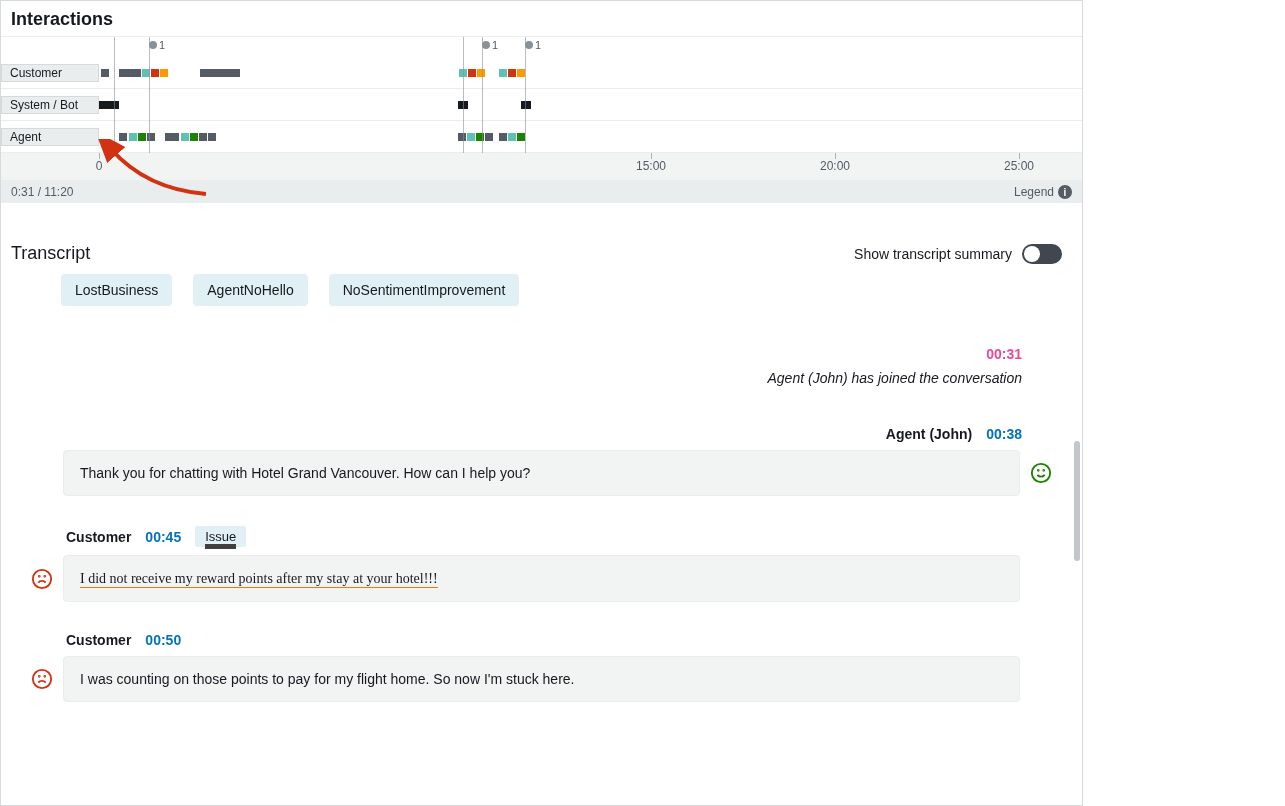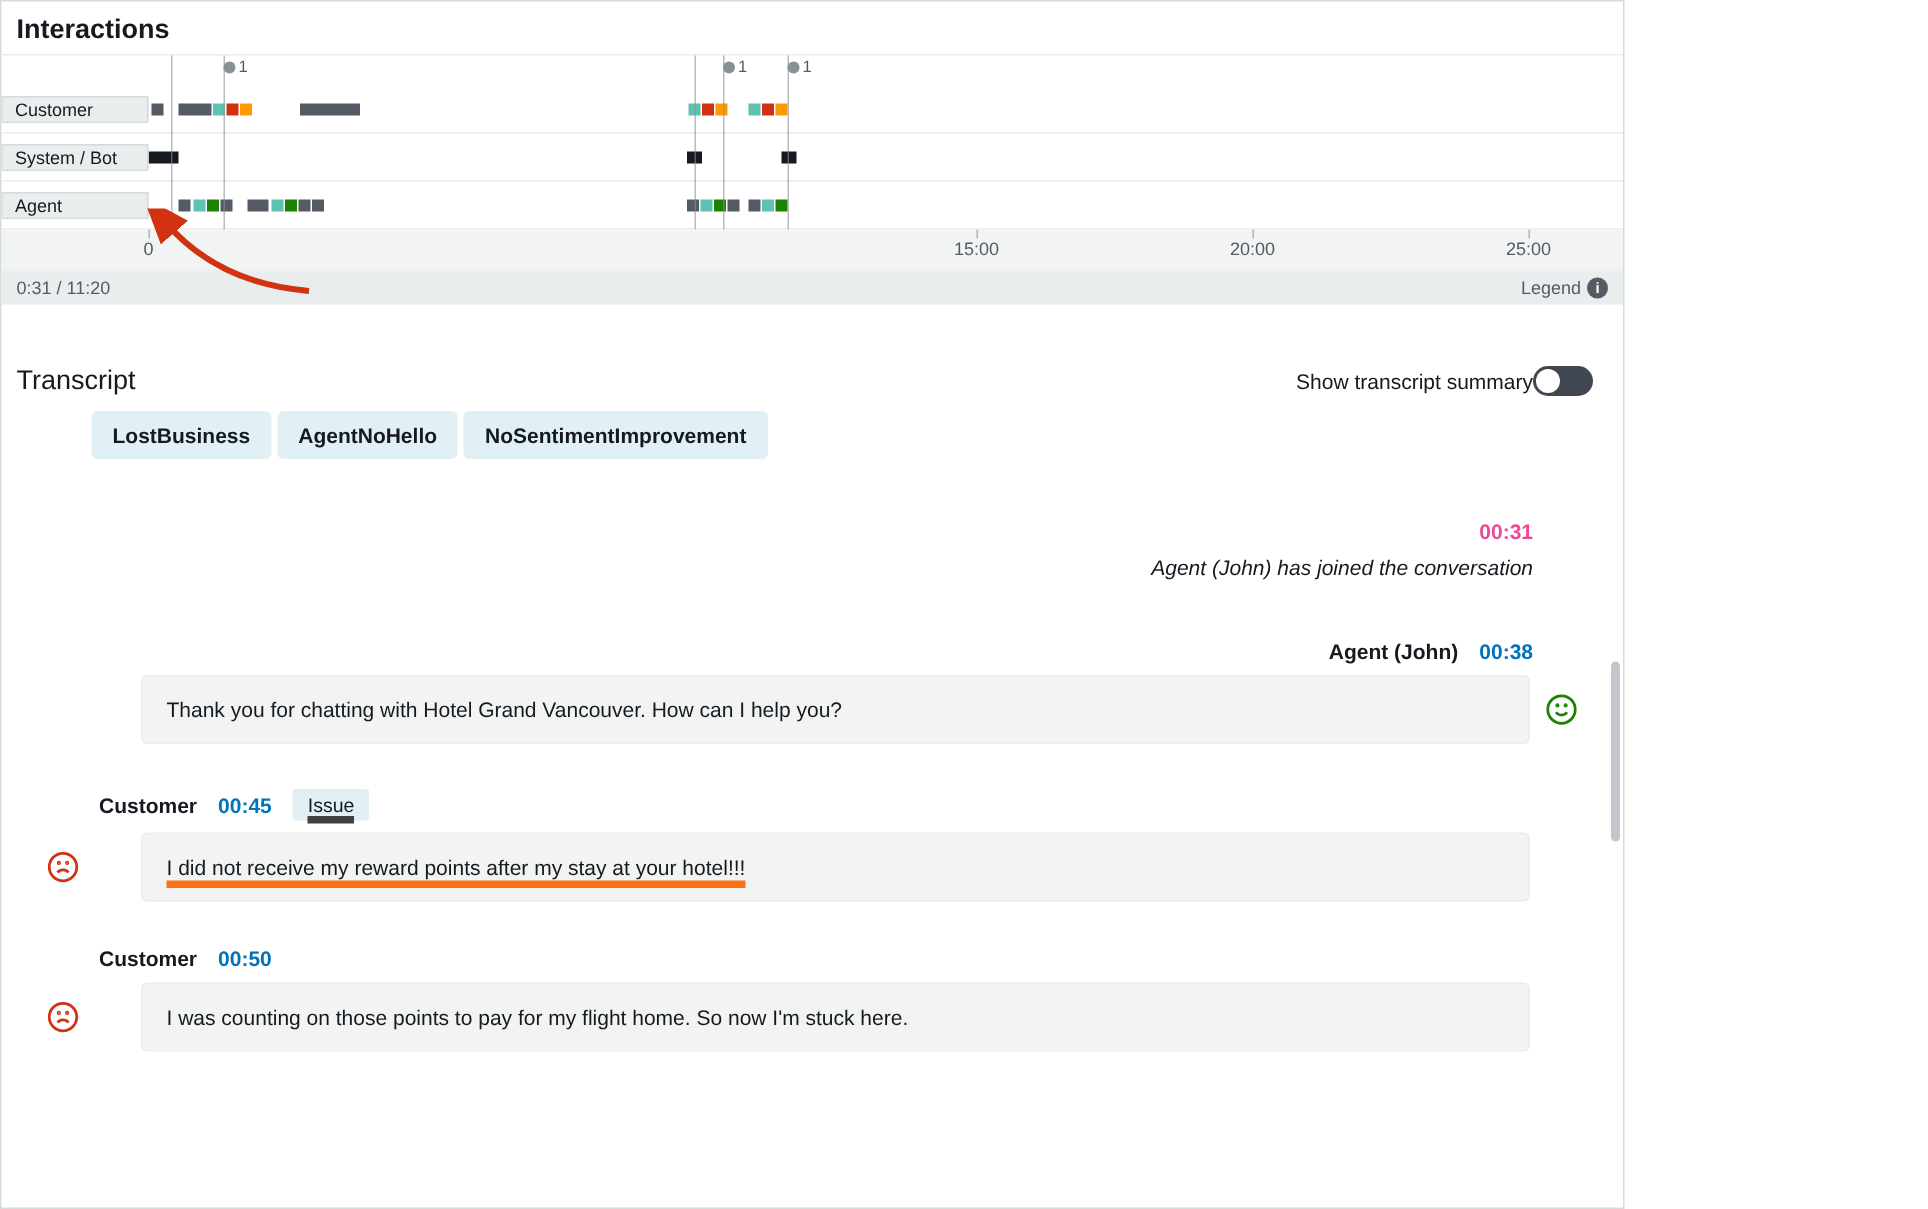--- a/index.html
+++ b/index.html
@@ -27,45 +27,45 @@
 .time-axis { height: 28px; background: #f2f3f3; position: relative; border-bottom: 1px solid #eaeded; }
 .tick { position: absolute; top: 6px; font-size: 12px; color: #545b64; transform: translateX(-50%); }
 .tick-line { position: absolute; width: 1px; height: 6px; background: #aab7b8; top: 0; }
 .playback-bar { height: 22px; background: #eaeded; display: flex; align-items: center; justify-content: space-between; padding: 0 10px; font-size: 12px; color: #545b64; }
 .legend-label { display: flex; align-items: center; gap: 4px; }
 .info-icon { width: 14px; height: 14px; background: #545b64; border-radius: 50%; color: #fff; font-size: 10px; display: flex; align-items: center; justify-content: center; font-weight: bold; }
 
 
 .transcript-bar { display: flex; justify-content: space-between; align-items: center; padding: 40px 20px 10px 10px; }
 .transcript-title { font-size: 18px; font-weight: 400; }
-.summary-toggle { display: flex; align-items: center; font-size: 14px; margin-left: 40px; }
+.summary-toggle { display: flex; align-items: center; gap: 10px; font-size: 14px; margin-left: 40px; }
 .toggle { width: 40px; height: 20px; background: #414750; border-radius: 10px; position: relative; }
 .toggle-knob { width: 16px; height: 16px; background: #fff; border-radius: 50%; position: absolute; top: 2px; left: 2px; }
 
 .categories-section { padding: 0 0 20px 60px; }
 .categories-title { font-size: 18px; font-weight: 400; margin-bottom: 12px; }
-.category-tags { display: flex; gap: 4px; font-weight: bold; }
+.category-tags { display: flex; gap: 21px; }
 .tag { background: #e1f0f5; padding: 8px 14px; border-radius: 4px; font-size: 14px; color: #16191f; }
 
 .transcript-body { padding: 0 30px 0 30px; position: relative; }
 .system-event { text-align: right; padding: 20px 30px 10px 0; }
 .system-time { color: #ec4899; font-weight: 700; font-size: 14px; }
 .system-text { font-style: italic; color: #16191f; margin-top: 8px; font-size: 14px; }
 
 .msg-block { margin-top: 30px; }
 .msg-header { display: flex; align-items: center; gap: 14px; margin-bottom: 8px; padding-left: 35px; }
 .msg-header.right { justify-content: flex-end; padding-right: 30px; padding-left: 0; }
 .speaker { font-weight: 700; font-size: 14px; }
 .msg-time { color: #0073bb; font-weight: 700; font-size: 14px; }
 .issue-tag { background: #e1f0f5; padding: 3px 10px; font-size: 13px; border-radius: 2px; }
 .issue-tag span { border-bottom: 5px solid #404040; }
 .msg-row { display: flex; align-items: center; gap: 10px; }
 .sentiment-icon { width: 22px; height: 22px; flex-shrink: 0; }
-.msg-bubble { flex: 1; background: #f2f3f3; border: 1px solid #eaeded; border-radius: 4px; padding: 14px 16px; font-size: 14px; margin-left: 31px; }
-.msg-bubble .underlined { border-bottom: 5px solid #f97316; padding-bottom: 1px; }
+.msg-bubble { flex: 1; background: #f2f3f3; border: 1px solid #eaeded; border-radius: 4px; padding: 14px 16px; font-size: 14px; }
+.msg-bubble .underlined { border-bottom: 1px solid #f97316; padding-bottom: 1px; font-family: Liberation Serif, serif; }
 .spacer-icon { width: 22px; }
 
 
 .callout { position: absolute; left: 205px; top: 143px; width: 300px; background: #fff; border: 3px solid #d13212; border-radius: 14px; padding: 18px 20px; z-index: 10; text-align: center; font-size: 15px; line-height: 1.4; }
 .arrow { position: absolute; z-index: 9; }
 
 .scrollbar-fake { position: absolute; right: 2px; top: 440px; width: 6px; height: 120px; background: #c1c7cd; border-radius: 3px; }
 </style>
 </head>
 <body>

